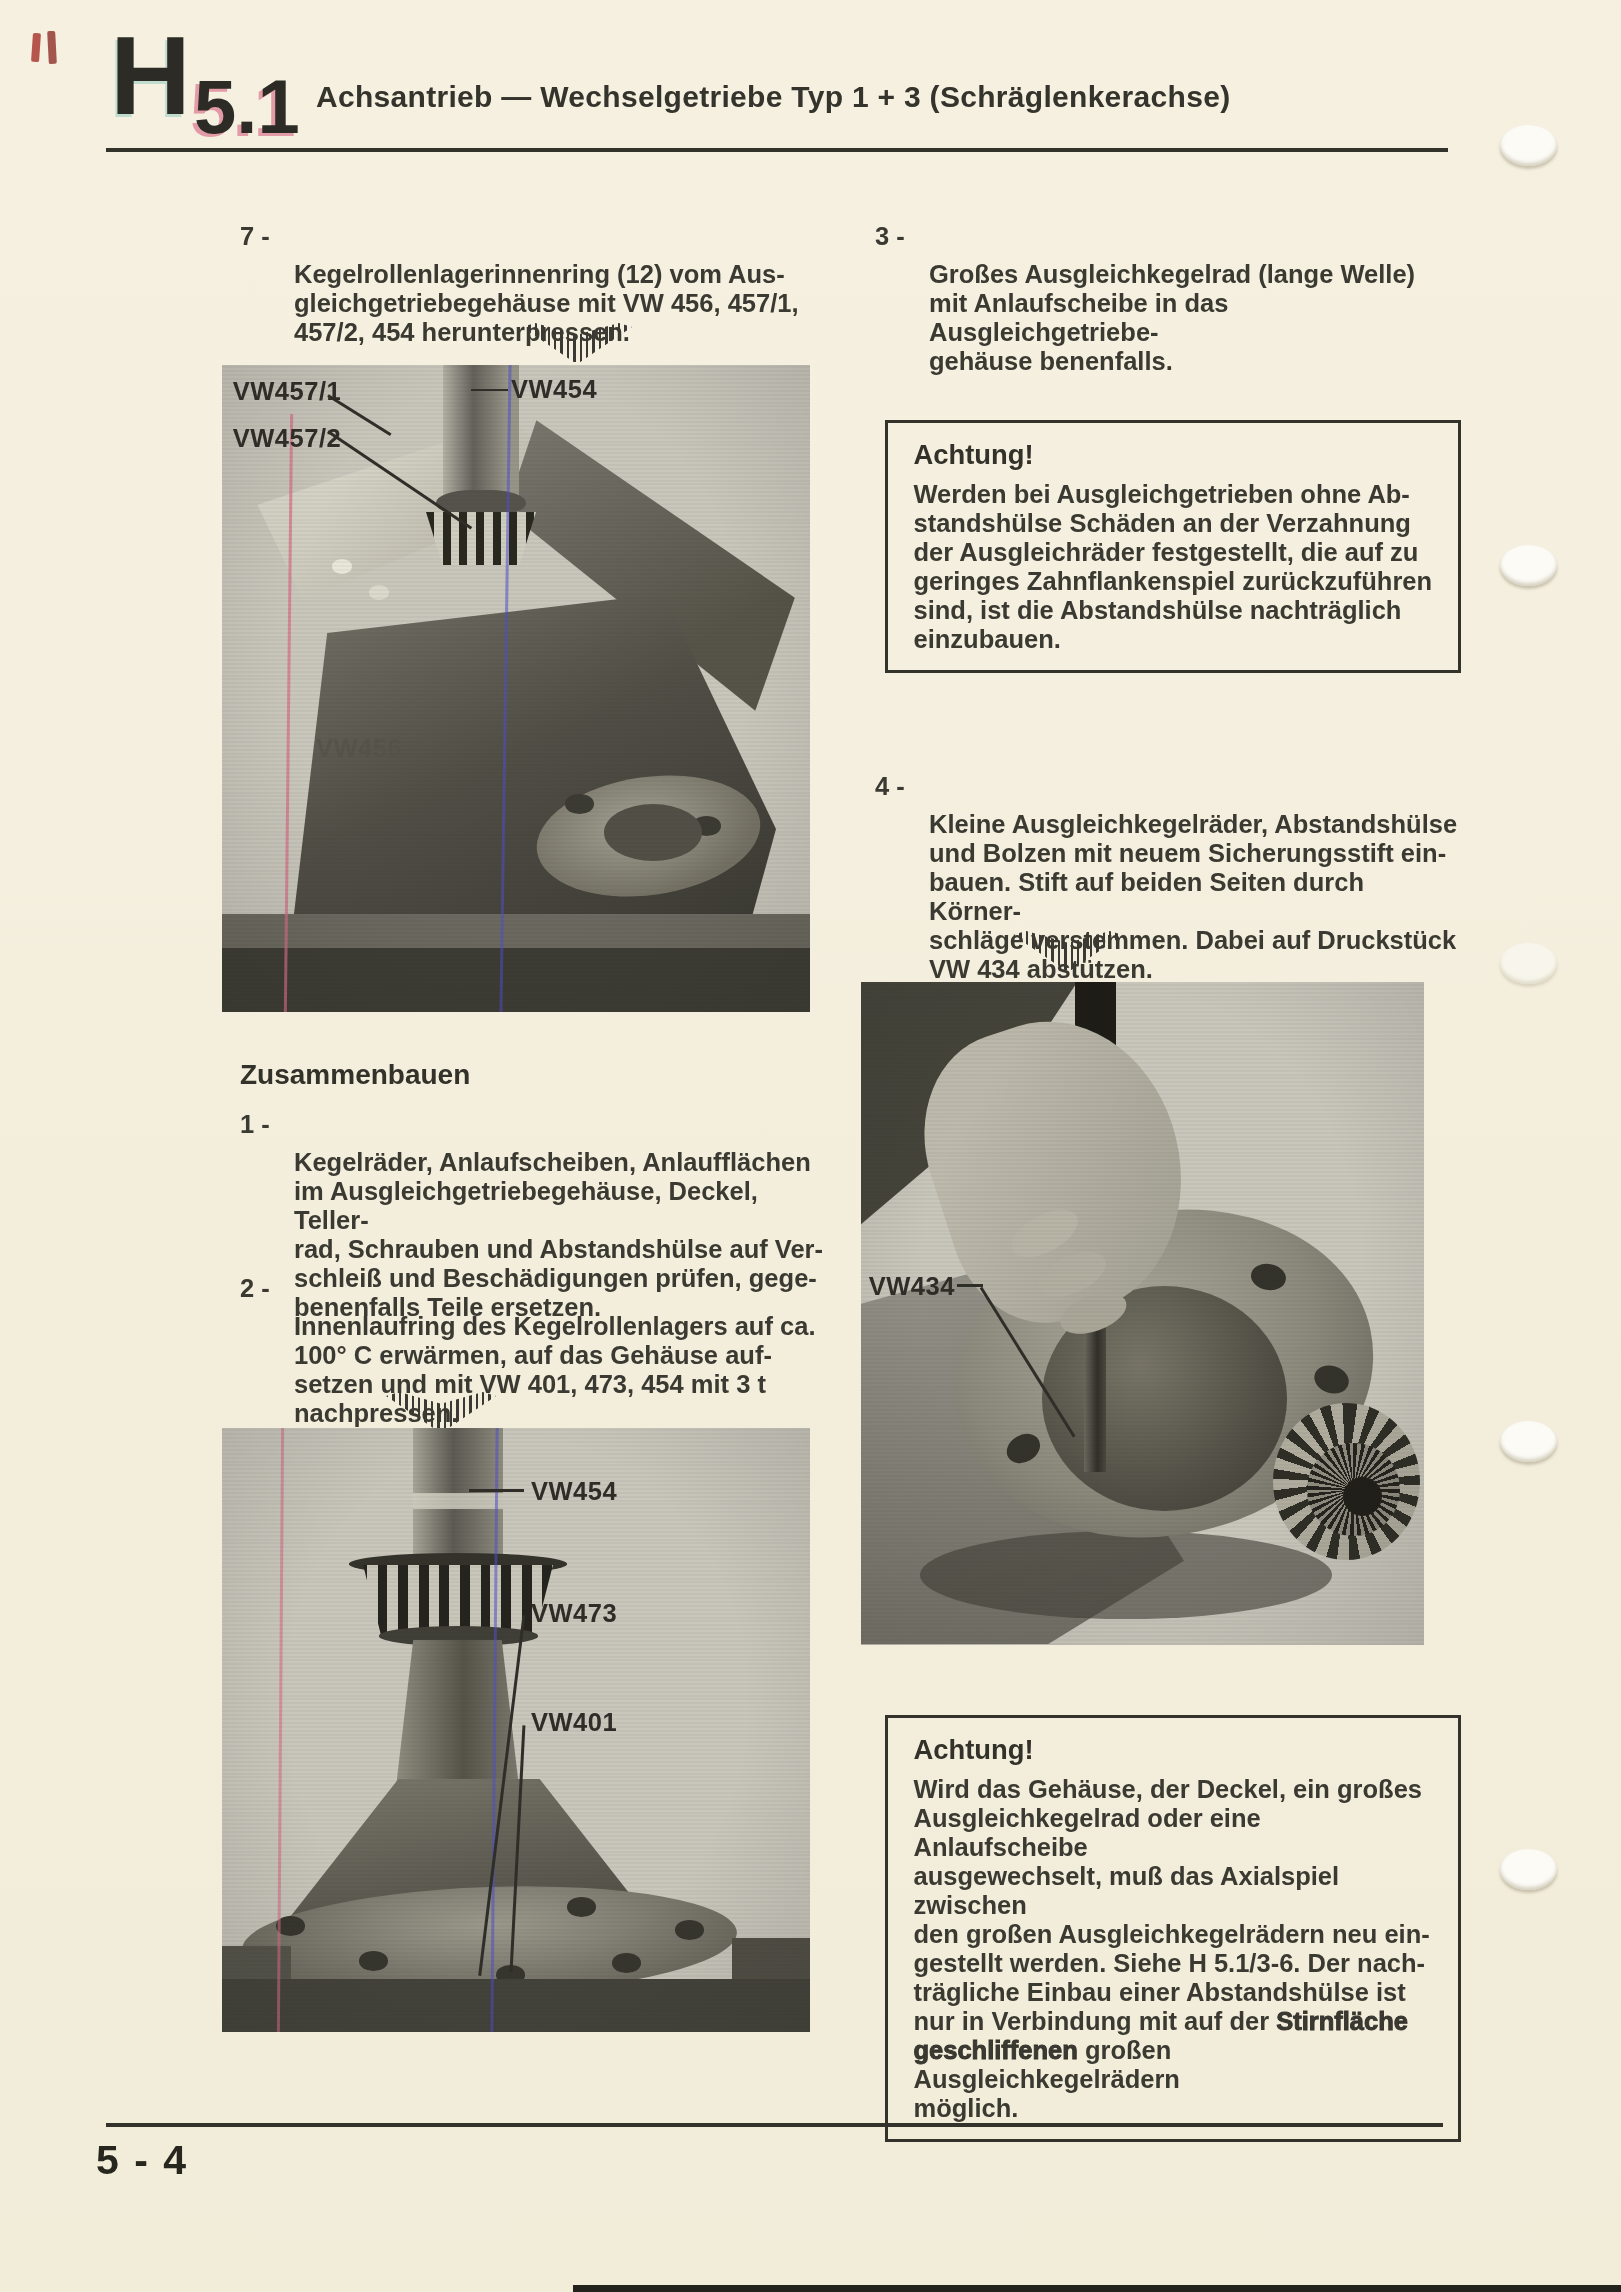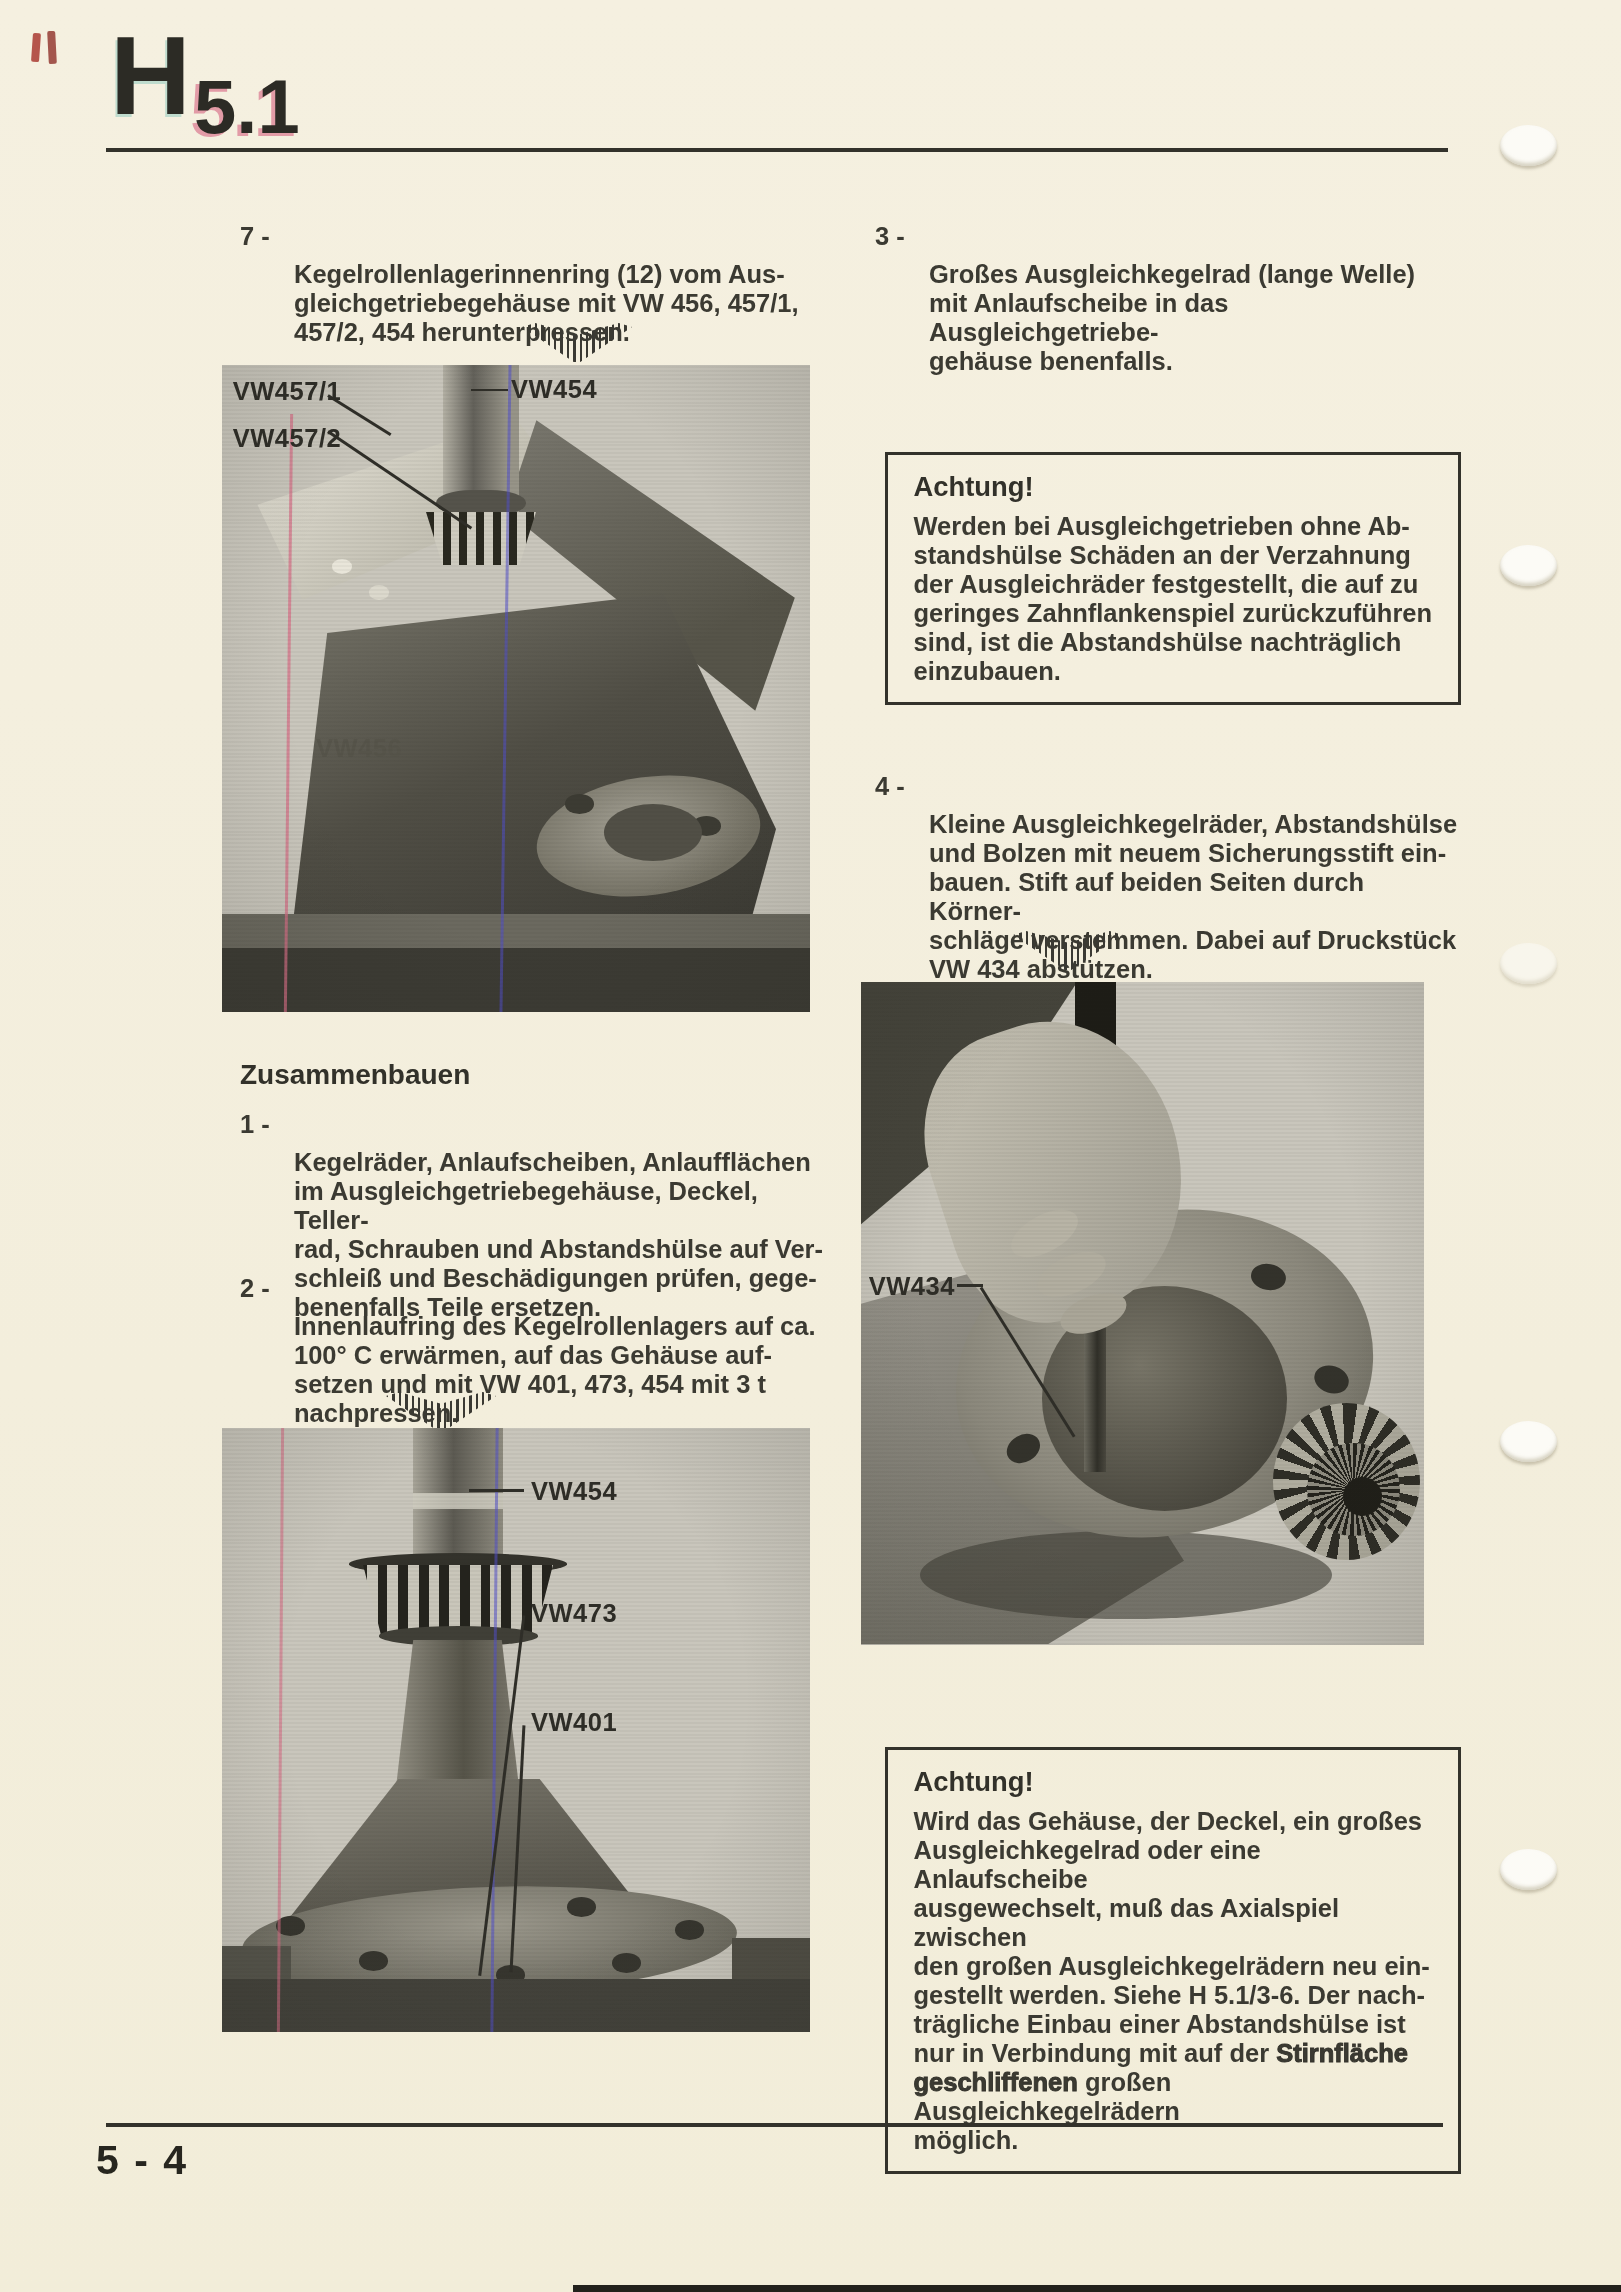--- a/index.html
+++ b/index.html
@@ -19,21 +19,21 @@
   .hdr-sub{position:absolute;left:194px;top:69px;font-size:76px;font-weight:bold;line-height:1;color:#2c2b25;
          text-shadow:-3.9px 2.9px 0 rgba(208,70,110,.5);}
   .hdr-title{position:absolute;left:316px;top:80px;font-size:30px;font-weight:bold;color:#34332c;letter-spacing:0.3px;}
   .rule{position:absolute;background:#33322b;height:3.9px;}
   
   .step{position:absolute;display:flex;font-size:25.5px;line-height:29px;font-weight:bold;color:#3b3a32;}
   .step-num{width:54px;flex:none;}
   .step-text{flex:1;margin-top:38px;}
   .ml{white-space:pre-line;}
   .sec-head{position:absolute;font-size:28px;font-weight:bold;color:#32312a;}
-  .warning{position:absolute;border:3.9px solid #33322b;padding:15.7px 19.6px 15.7px 25.5px;background:transparent;margin-top:32px;}
+  .warning{position:absolute;border:3.9px solid #33322b;padding:15.7px 19.6px 15.7px 25.5px;background:transparent;}
   .warning .w-title{font-size:27.4px;font-weight:bold;margin-bottom:9.8px;color:#32312a;}
   .warning .w-body{font-size:25.5px;line-height:29px;font-weight:bold;color:#3b3a32;}
   .w-strong{-webkit-text-stroke:0.9px #32312a;}
   
   .press-arrow{position:absolute;width:110px;height:39px;
     background:repeating-linear-gradient(90deg,#3a3933 0 2.5px,transparent 2.5px 6.4px);
     clip-path:polygon(0% 10%,12% 0%,50% 30%,88% 0%,100% 10%,53% 100%,47% 100%);}
   
   .photo{position:absolute;background:#c9c6bc;overflow:hidden;}
   .lbl{position:absolute;font-size:25.5px;font-weight:bold;color:#2e2d27;letter-spacing:0.5px;z-index:30;}
@@ -53,20 +53,21 @@
   .penmark{position:absolute;border-radius:2px;}
   .edgebar{position:absolute;background:#23221c;}
 </style>
 </head>
 <body>
 
 <div class="page">
 
   <div class="hdr-H">H</div>
   <div class="hdr-sub">5.1</div>
+  <div class="hdr-title">Achsantrieb — Wechselgetriebe Typ 1 + 3 (Schräglenkerachse)</div>
   <div class="rule" style="left:106px;top:148px;width:1342px;"></div>
 
   <div class="penmark" style="left:32px;top:33px;width:7.8px;height:29px;background:#a93a31;transform:rotate(4deg);opacity:.85;"></div>
   <div class="penmark" style="left:48px;top:31px;width:7.8px;height:33px;background:#8f2f28;transform:rotate(-3deg);opacity:.8;"></div>
 
   <div class="step" style="left:240px;top:222px;width:594px;">
     <span class="step-num">7 -</span>
     <div class="step-text ml">Kegelrollenlagerinnenring (12) vom Aus-
 gleichgetriebegehäuse mit VW 456, 457/1,
 457/2, 454 herunterpressen.</div>

